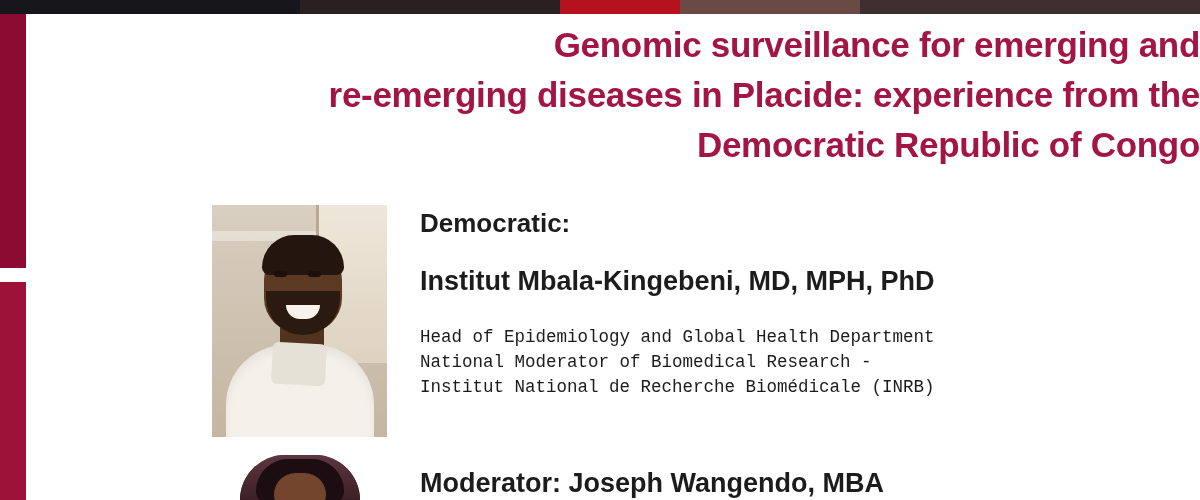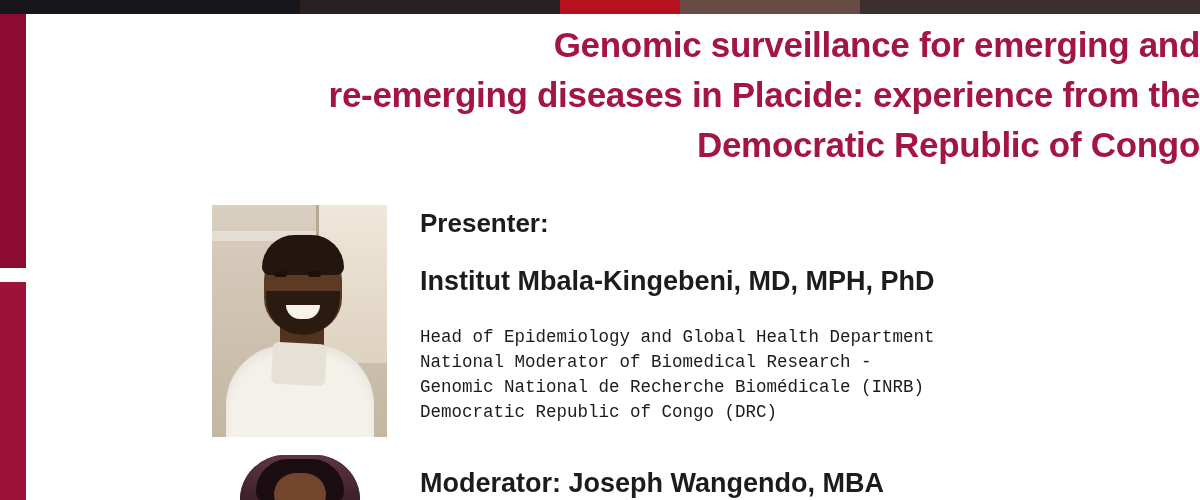--- a/index.html
+++ b/index.html
@@ -260,27 +260,26 @@
   <div class="photo-neck"></div>
   <div class="photo-collar"></div>
   <div class="photo-head"></div>
   <div class="photo-hair"></div>
   <div class="photo-beard"></div>
   <div class="photo-smile"></div>
   <div class="photo-eye l"></div>
   <div class="photo-eye r"></div>
 </div>
 
-<div class="presenter-label">Presenter:</div>
+<div class="presenter-label">Democratic:</div>
 <div class="presenter-name">Institut Mbala-Kingebeni, MD, MPH, PhD</div>
 <div class="affiliation">
   <div>Head of Epidemiology and Global Health Department</div>
   <div>National Moderator of Biomedical Research -</div>
-  <div>Genomic National de Recherche Biomédicale (INRB)</div>
-  <div>Democratic Republic of Congo (DRC)</div>
+  <div>Institut National de Recherche Biomédicale (INRB)</div>
 </div>
 
 <div class="moderator-photo">
   <div class="mod-bg"></div>
   <div class="mod-hair"></div>
   <div class="mod-face"></div>
 </div>
 <div class="moderator-label">Moderator: Joseph Wangendo, MBA</div>
 
 </body></html>

